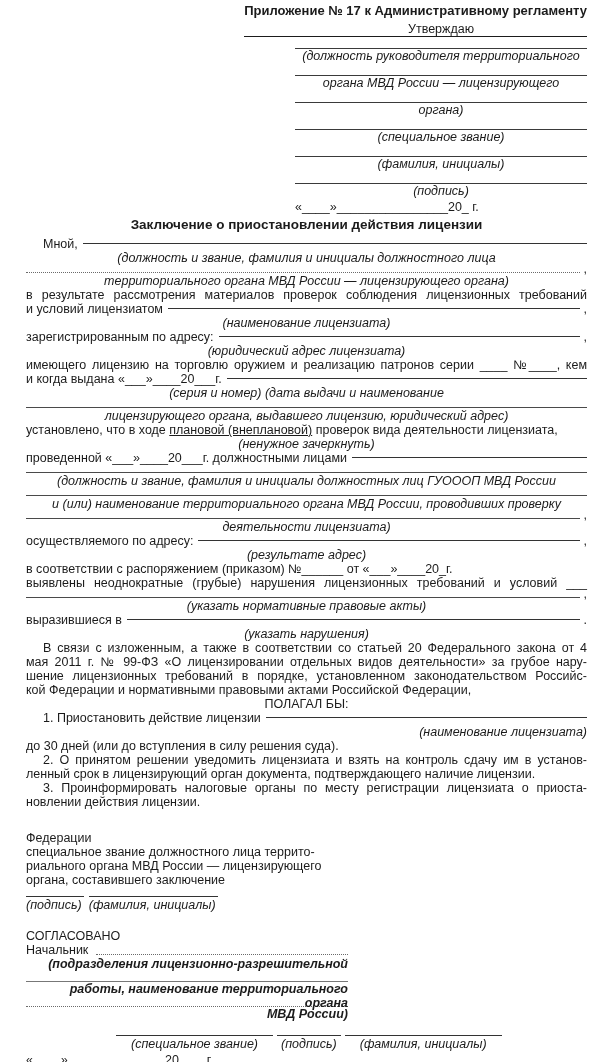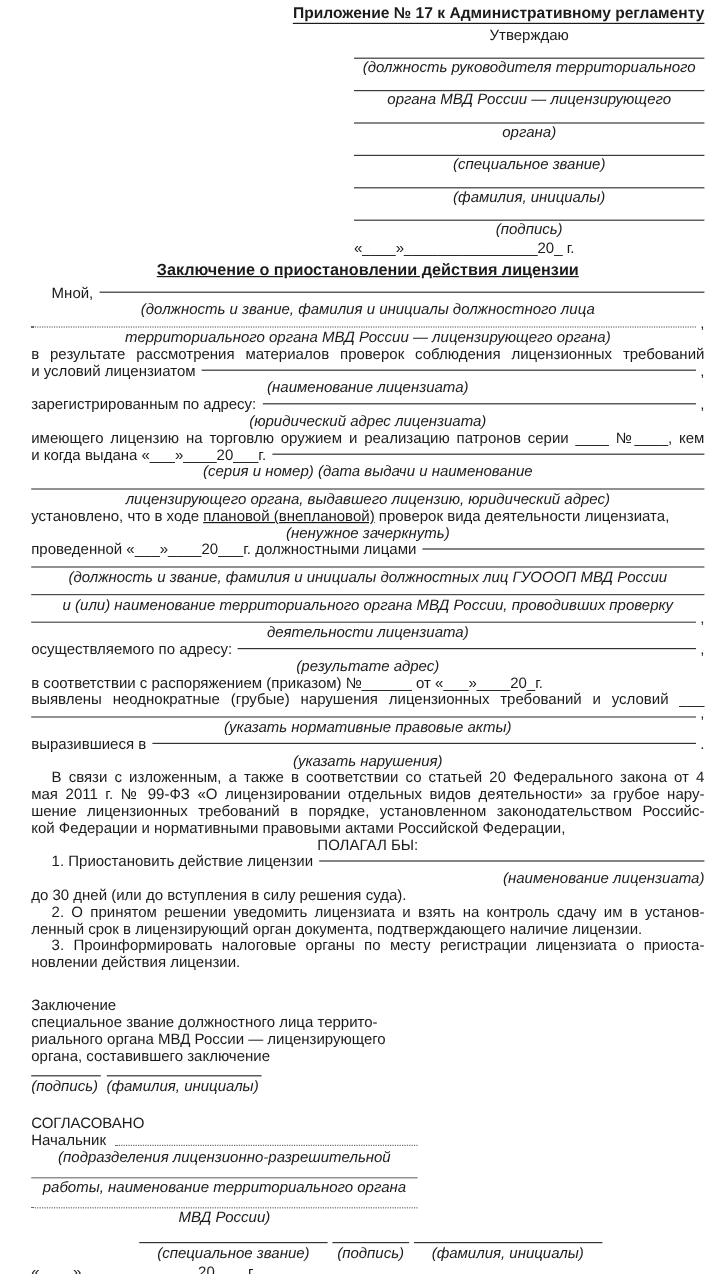--- a/index.html
+++ b/index.html
@@ -7,29 +7,29 @@
     width:600px; height:1062px;
     color:#1b1b1b;
     font-family:"Liberation Sans", sans-serif;
     font-size:12.5px; line-height:14px;
     overflow:hidden;
   }
   .page { padding:4px 13px 0 26px; }
 
   
   .appendix { text-align:right; font-weight:bold; font-size:13px; height:18px; }
-  .appendix span { display:inline-block; border-bottom:1.5px solid #1b1b1b; padding-bottom:1px; }
+  .appendix span { display:inline-block; border-bottom:1.5px solid #1b1b1b; padding-bottom:18px; }
   .approve { width:292px; margin-left:auto; }
   .approve-word { text-align:center; height:14px; }
   .apair .aline { height:12px; border-bottom:1px solid #3a3a3a; }
   .cap { text-align:center; font-style:italic; height:14px; }
   .approve-date { height:15px; padding-top:2px; }
 
   
-  .doc-title { text-align:center; font-weight:bold; font-size:13.5px; height:19px; padding-top:3px;text-decoration:underline; }
+  .doc-title { text-align:center; font-weight:bold; font-size:13.5px; height:19px; padding-top:3px; }
 
   
   .row   { height:14px; }
   .fill  { display:flex; align-items:center; }
   .fill .lead   { white-space:nowrap; }
   .fill .bline  { flex:1; border-bottom:1px solid #333; margin:0 0 2px 5px; }
   .fill .suffix { margin-left:4px; white-space:pre; }
   .lrow  { height:9px; display:flex; align-items:flex-end; }
   .lrow .bline  { flex:1; border-bottom:1px solid #4a4a4a; margin-bottom:1px; }
   .lrow .bline.dot { border-bottom:1px dotted #6a6a6a; }
@@ -43,21 +43,21 @@
   
   .sig-block { margin-top:22px; }
   .sig-line  { height:14px; }
   .sig-caps  { margin-top:9px; height:16px; }
   .overline  { display:inline-block; border-top:1px solid #333; font-style:italic; padding:1px 2px 0 0; margin-right:5px; }
 
   .agreed { margin-top:17px; width:322px; }
   .agreed-word { height:14px; }
   .chief-row { display:flex; align-items:flex-end; height:14px; }
   .chief-row .bline { flex:1; border-bottom:1px dotted #6a6a6a; margin:0 0 2px 8px; }
-  .ag-cap { font-style:italic; height:14px; text-align:center; }
+  .ag-cap { font-style:italic; height:14px; text-align:right;font-weight:bold; }
   .ag-line { height:10px; border-bottom:1px solid #777; }
   .ag-line.dot { border-bottom:1px dotted #6a6a6a; }
 
   .bottom-sig { margin-top:14px; padding-left:90px; height:17px; }
   .bottom-sig .overline { margin-right:4px; }
   .ov-wide   { padding:1px 15px 0 15px; }
   .ov-narrow { padding:1px 4px 0 4px; }
   .bottom-date { height:15px; margin-top:1px; }
 </style>
 </head>
@@ -183,21 +183,21 @@
     </div>
     <div class="cap-right">(наименование лицензиата)</div>
     <div class="row">до 30 дней (или до вступления в силу решения суда).</div>
     <div class="row just indent">2. О принятом решении уведомить лицензиата и взять на контроль сдачу им в установ-</div>
     <div class="row">ленный срок в лицензирующий орган документа, подтверждающего наличие лицензии.</div>
     <div class="row just indent">3. Проинформировать налоговые органы по месту регистрации лицензиата о приоста-</div>
     <div class="row">новлении действия лицензии.</div>
   </div>
 
   <div class="sig-block">
-    <div class="sig-line">Заключение</div>
+    <div class="sig-line">Федерации</div>
     <div class="sig-line">специальное звание должностного лица террито-</div>
     <div class="sig-line">риального органа МВД России — лицензирующего</div>
     <div class="sig-line">органа, составившего заключение</div>
     <div class="sig-caps">
       <span class="overline">(подпись)</span><span class="overline">(фамилия, инициалы)</span>
     </div>
   </div>
 
   <div class="agreed">
     <div class="agreed-word">СОГЛАСОВАНО</div>

